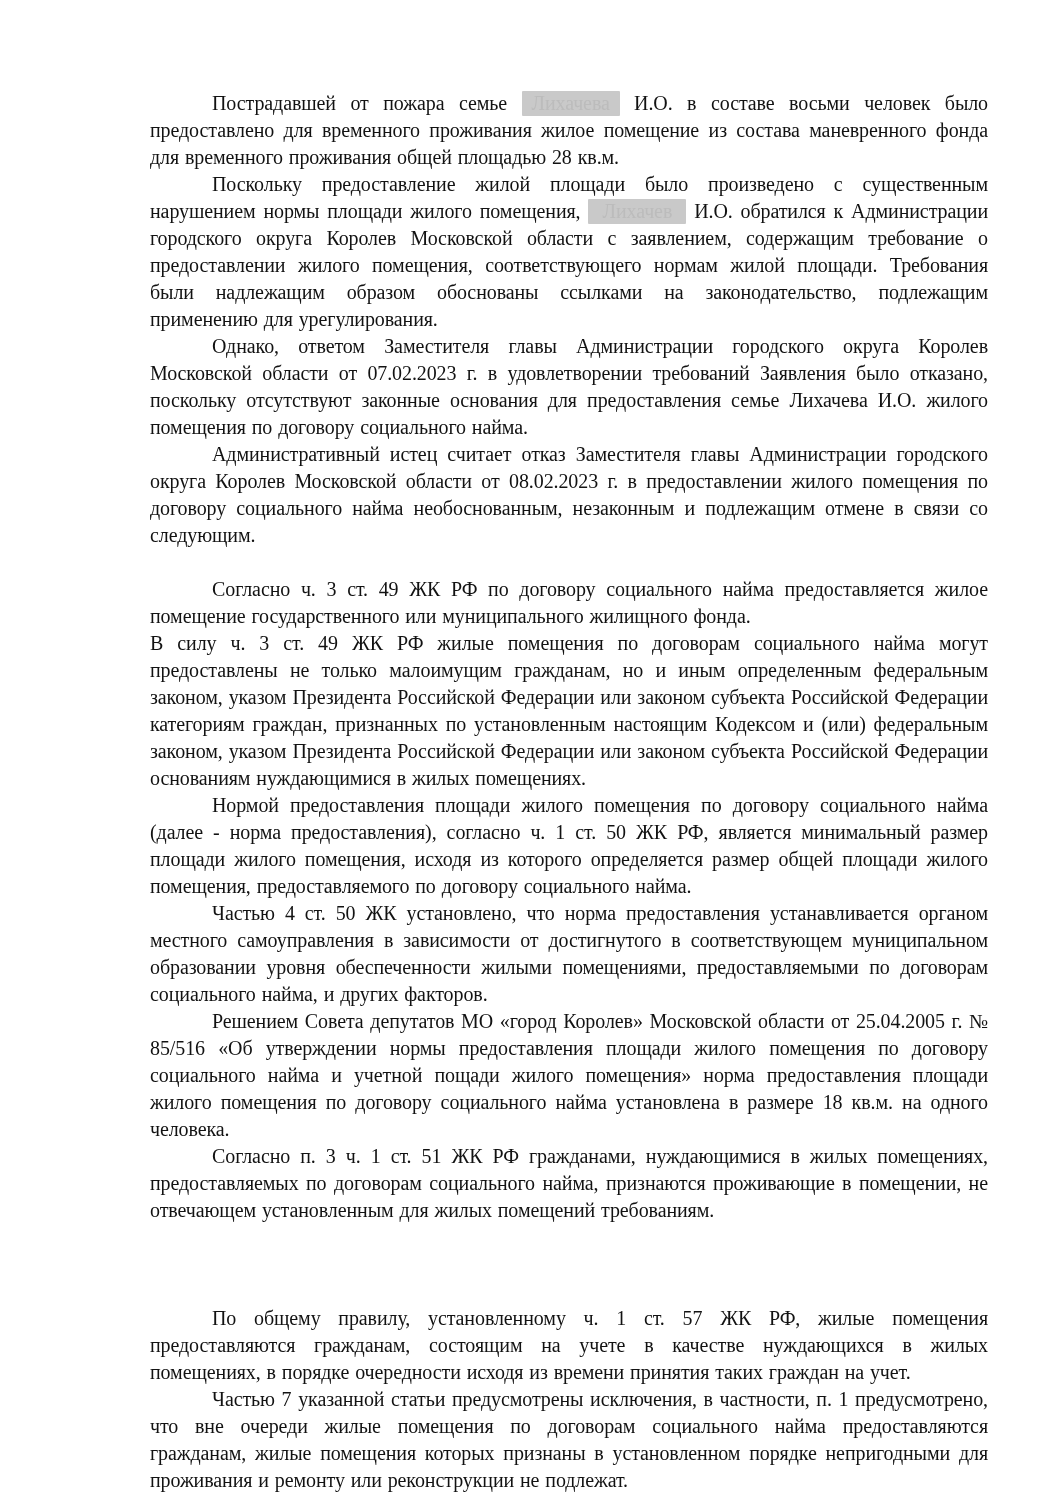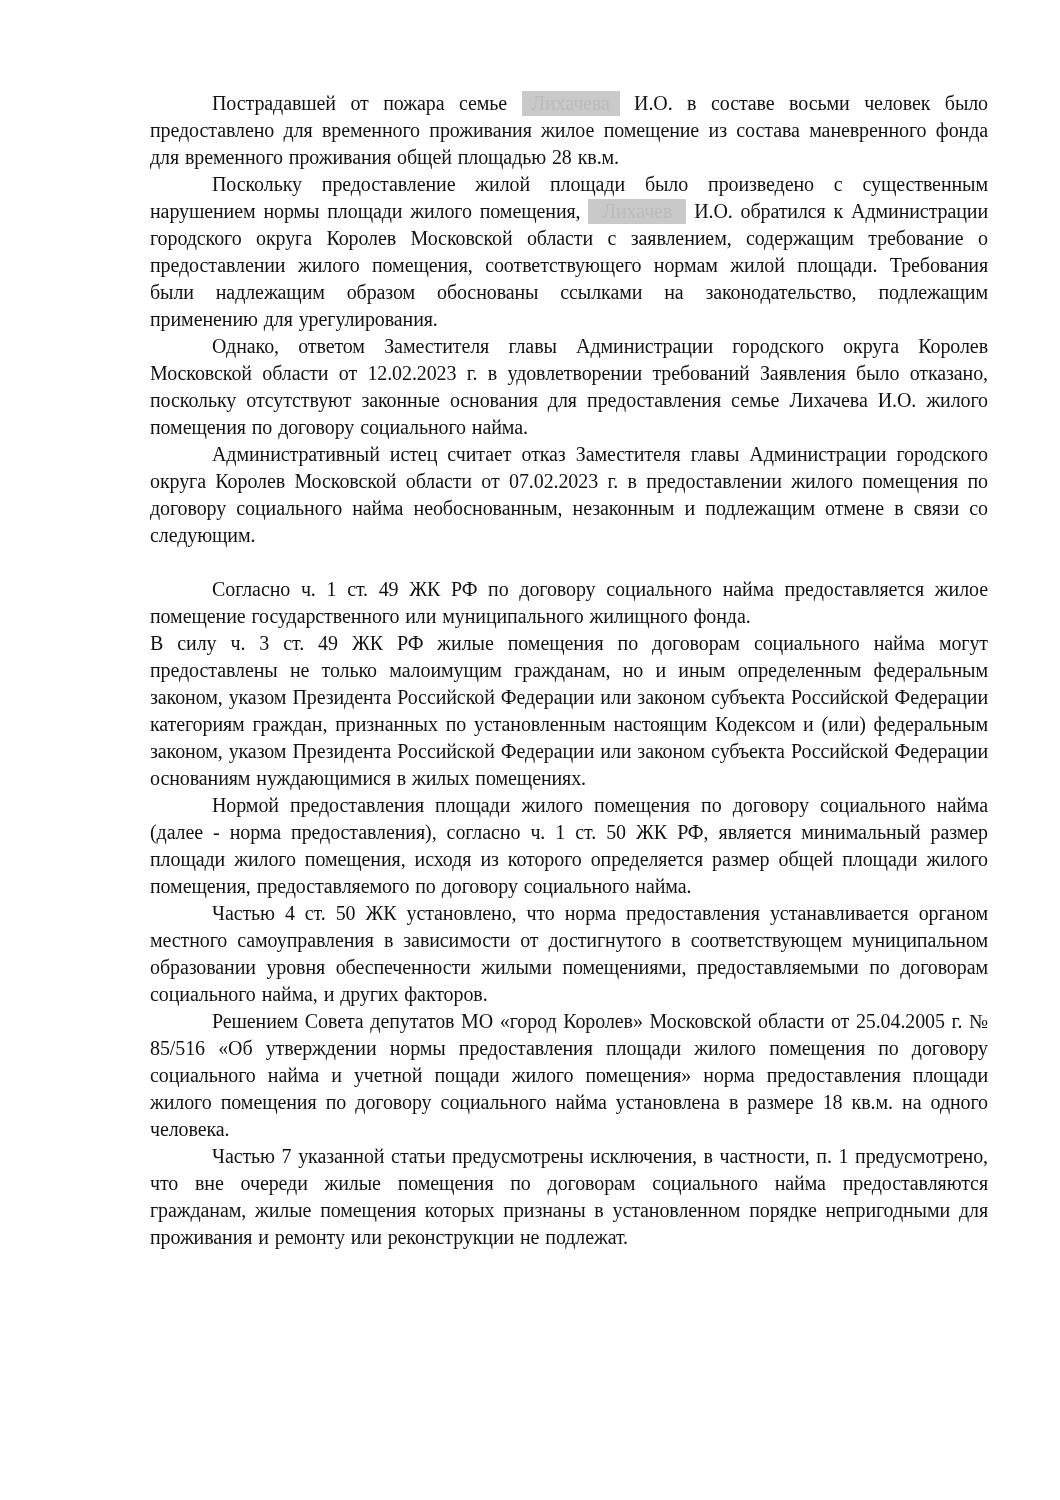--- a/index.html
+++ b/index.html
@@ -48,22 +48,24 @@
     border-radius: 1px;
   }
 </style>
 </head>
 <body>
 
 <div class="page">
   <div class="content" id="document-body">
       <p class="para indent">Пострадавшей от пожара семье <span class="redact">Лихачева</span> И.О. в составе восьми человек было предоставлено для временного проживания жилое помещение из состава маневренного фонда для временного проживания общей площадью 28 кв.м.</p>
       <p class="para indent">Поскольку предоставление жилой площади было произведено с существенным нарушением нормы площади жилого помещения, <span class="redact">Лихачев</span> И.О. обратился к Администрации городского округа Королев Московской области с заявлением, содержащим требование о предоставлении жилого помещения, соответствующего нормам жилой площади. Требования были надлежащим образом обоснованы ссылками на законодательство, подлежащим применению для урегулирования.</p>
-      <p class="para indent">Однако, ответом Заместителя главы Администрации городского округа Королев Московской области от 12.02.2023 г. в удовлетворении требований Заявления было отказано, поскольку отсутствуют законные основания для предоставления семье Лихачева И.О. жилого помещения по договору социального найма.</p>
-      <p class="para indent">Административный истец считает отказ Заместителя главы Администрации городского округа Королев Московской области от 07.02.2023 г. в предоставлении жилого помещения по договору социального найма необоснованным, незаконным и подлежащим отмене в связи со следующим.</p>
-      <p class="para indent" style="margin-top: 27px;">Согласно ч. 1 ст. 49 ЖК РФ по договору социального найма предоставляется жилое помещение государственного или муниципального жилищного фонда.</p>
+      <p class="para indent">Однако, ответом Заместителя главы Администрации городского округа Королев Московской области от 07.02.2023 г. в удовлетворении требований Заявления было отказано, поскольку отсутствуют законные основания для предоставления семье Лихачева И.О. жилого помещения по договору социального найма.</p>
+      <p class="para indent">Административный истец считает отказ Заместителя главы Администрации городского округа Королев Московской области от 08.02.2023 г. в предоставлении жилого помещения по договору социального найма необоснованным, незаконным и подлежащим отмене в связи со следующим.</p>
+      <p class="para indent" style="margin-top: 27px;">Согласно ч. 3 ст. 49 ЖК РФ по договору социального найма предоставляется жилое помещение государственного или муниципального жилищного фонда.</p>
       <p class="para">В силу ч. 3 ст. 49 ЖК РФ жилые помещения по договорам социального найма могут предоставлены не только малоимущим гражданам, но и иным определенным федеральным законом, указом Президента Российской Федерации или законом субъекта Российской Федерации категориям граждан, признанных по установленным настоящим Кодексом и (или) федеральным законом, указом Президента Российской Федерации или законом субъекта Российской Федерации основаниям нуждающимися в жилых помещениях.</p>
       <p class="para indent">Нормой предоставления площади жилого помещения по договору социального найма (далее - норма предоставления), согласно ч. 1 ст. 50 ЖК РФ, является минимальный размер площади жилого помещения, исходя из которого определяется размер общей площади жилого помещения, предоставляемого по договору социального найма.</p>
       <p class="para indent">Частью 4 ст. 50 ЖК установлено, что норма предоставления устанавливается органом местного самоуправления в зависимости от достигнутого в соответствующем муниципальном образовании уровня обеспеченности жилыми помещениями, предоставляемыми по договорам социального найма, и других факторов.</p>
       <p class="para indent">Решением Совета депутатов МО «город Королев» Московской области от 25.04.2005 г. № 85/516 «Об утверждении нормы предоставления площади жилого помещения по договору социального найма и учетной пощади жилого помещения» норма предоставления площади жилого помещения по договору социального найма установлена в размере 18 кв.м. на одного человека.</p>
+      <p class="para indent">Согласно п. 3 ч. 1 ст. 51 ЖК РФ гражданами, нуждающимися в жилых помещениях, предоставляемых по договорам социального найма, признаются проживающие в помещении, не отвечающем установленным для жилых помещений требованиям.</p>
+      <p class="para indent" style="margin-top: 81px;">По общему правилу, установленному ч. 1 ст. 57 ЖК РФ, жилые помещения предоставляются гражданам, состоящим на учете в качестве нуждающихся в жилых помещениях, в порядке очередности исходя из времени принятия таких граждан на учет.</p>
       <p class="para indent">Частью 7 указанной статьи предусмотрены исключения, в частности, п. 1 предусмотрено, что вне очереди жилые помещения по договорам социального найма предоставляются гражданам, жилые помещения которых признаны в установленном порядке непригодными для проживания и ремонту или реконструкции не подлежат.</p>
     </div>
 </div>
 
 </body></html>

